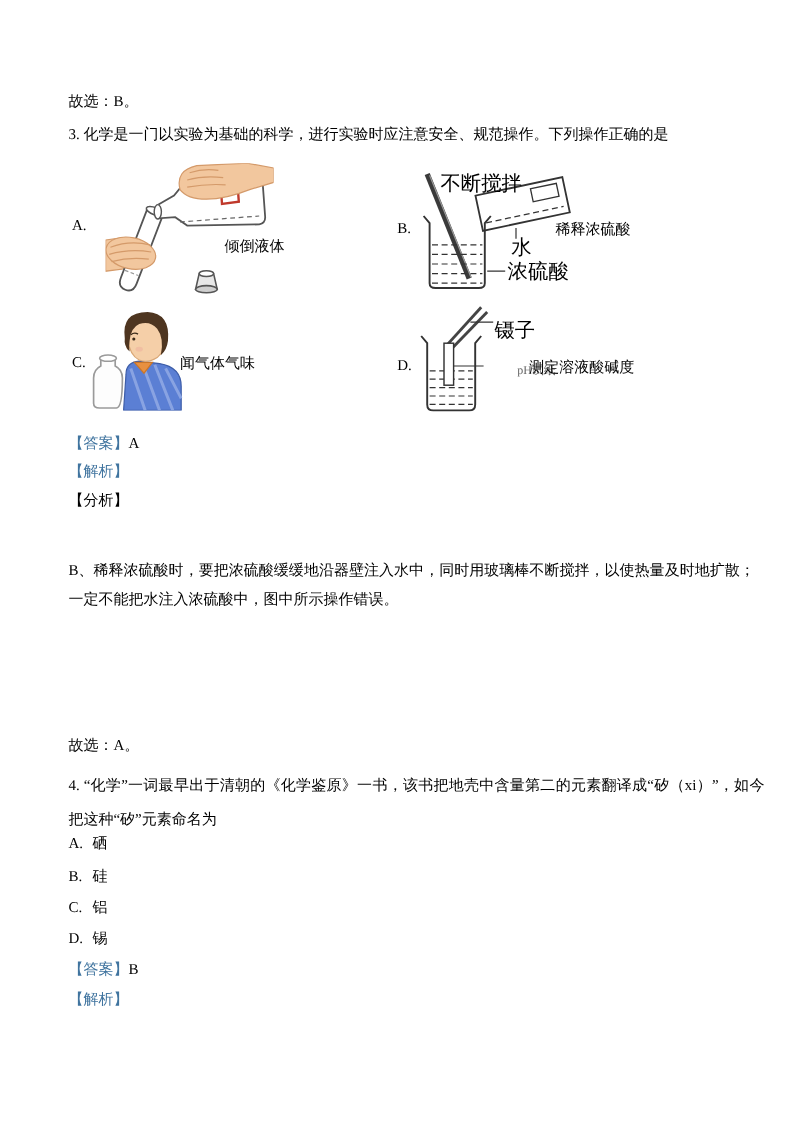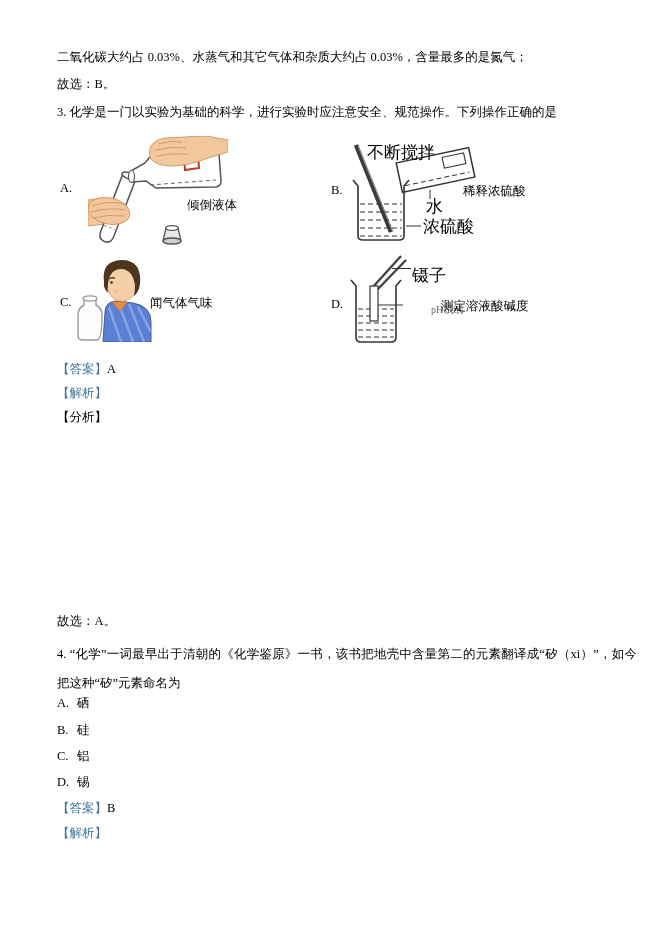--- a/index.html
+++ b/index.html
@@ -14,21 +14,20 @@
   .fig{position:absolute;}
   .lbl{position:absolute;white-space:nowrap;font-size:17px;line-height:14px;}
   .lbl-small{position:absolute;white-space:nowrap;font-size:10px;color:#666;line-height:13px;margin-left:27px;}
   .optrow .opt-label{display:inline-block;min-width:20px;}
 </style>
 </head>
 <body>
 
 <div class="page">
 
-  <div class="t" style="left:57px;top:50px">二氧化碳大约占 0.03%、水蒸气和其它气体和杂质大约占 0.03%，含量最多的是氮气；</div>
   <div class="t" style="left:57px;top:77px">故选：B。</div>
 
   <div class="t" style="left:57px;top:105px">3. 化学是一门以实验为基础的科学，进行实验时应注意安全、规范操作。下列操作正确的是</div>
 
   <div class="t" style="left:60px;top:181px">A.</div>
   <svg class="fig" style="left:88px;top:136px" width="140" height="114" viewBox="0 0 140 114">
 
     <path d="M0,64 L14,62 L16,88 L0,90 Z" fill="#f2c79e" stroke="#d49a6a"></path>
 
     <g transform="rotate(21 30 70)">
@@ -145,20 +144,21 @@
   <div class="lbl" style="left:412px;top:269px">镊子</div>
   <div class="lbl-small" style="left:404px;top:303px">pH试纸</div>
   <div class="t" style="left:441px;top:299px">测定溶液酸碱度</div>
 
   <div class="t" style="left:57px;top:362px">
     <span class="accent" style="color: rgb(64, 116, 159);">【答案】</span><span>A</span>
   </div>
   <div class="t accent" style="left: 57px; top: 386px; color: rgb(64, 116, 159);">【解析】</div>
   <div class="t" style="left:57px;top:410px">【分析】</div>
 
+  <div class="para" style="top:463px">B、稀释浓硫酸时，要把浓硫酸缓缓地沿器壁注入水中，同时用玻璃棒不断搅拌，以使热量及时地扩散；一定不能把水注入浓硫酸中，图中所示操作错误。</div>
   <div class="t" style="left:57px;top:614px">故选：A。</div>
 
   <div class="para" style="top:640px;width:580px;line-height:29px">4. “化学”一词最早出于清朝的《化学鉴原》一书，该书把地壳中含量第二的元素翻译成“矽（xi）”，如今把这种“矽”元素命名为</div>
 
   <div class="t optrow" style="left:57px;top:696px">
     <span class="opt-label">A.</span><span>硒</span>
   </div>
   <div class="t optrow" style="left:57px;top:723px">
     <span class="opt-label">B.</span><span>硅</span>
   </div>

